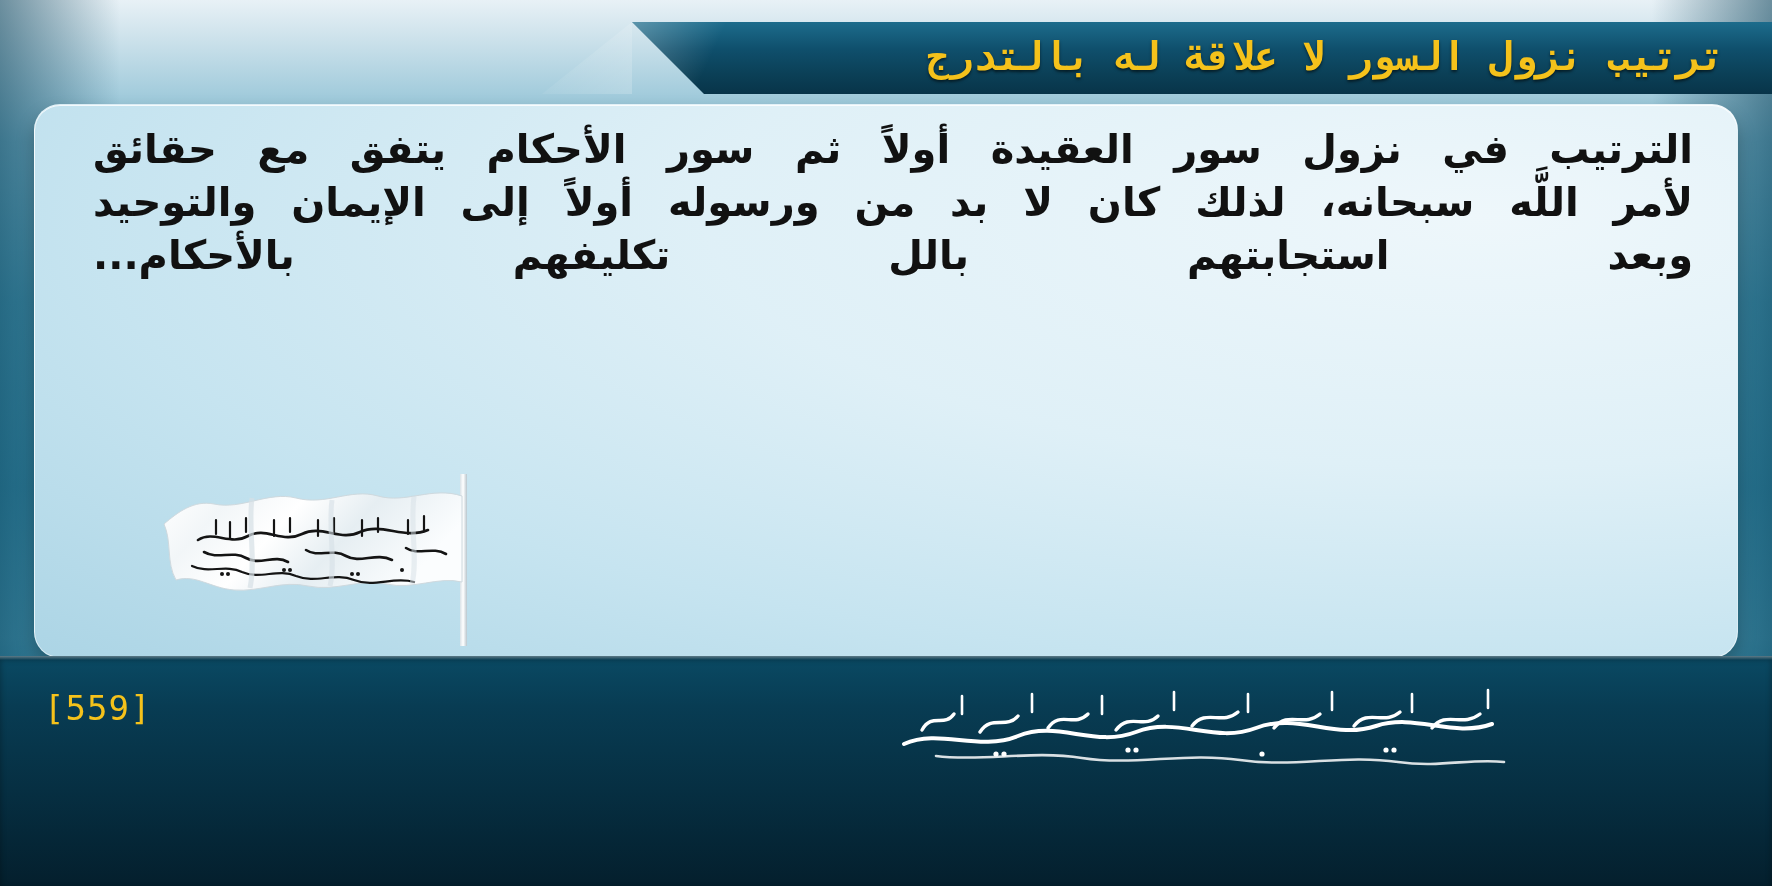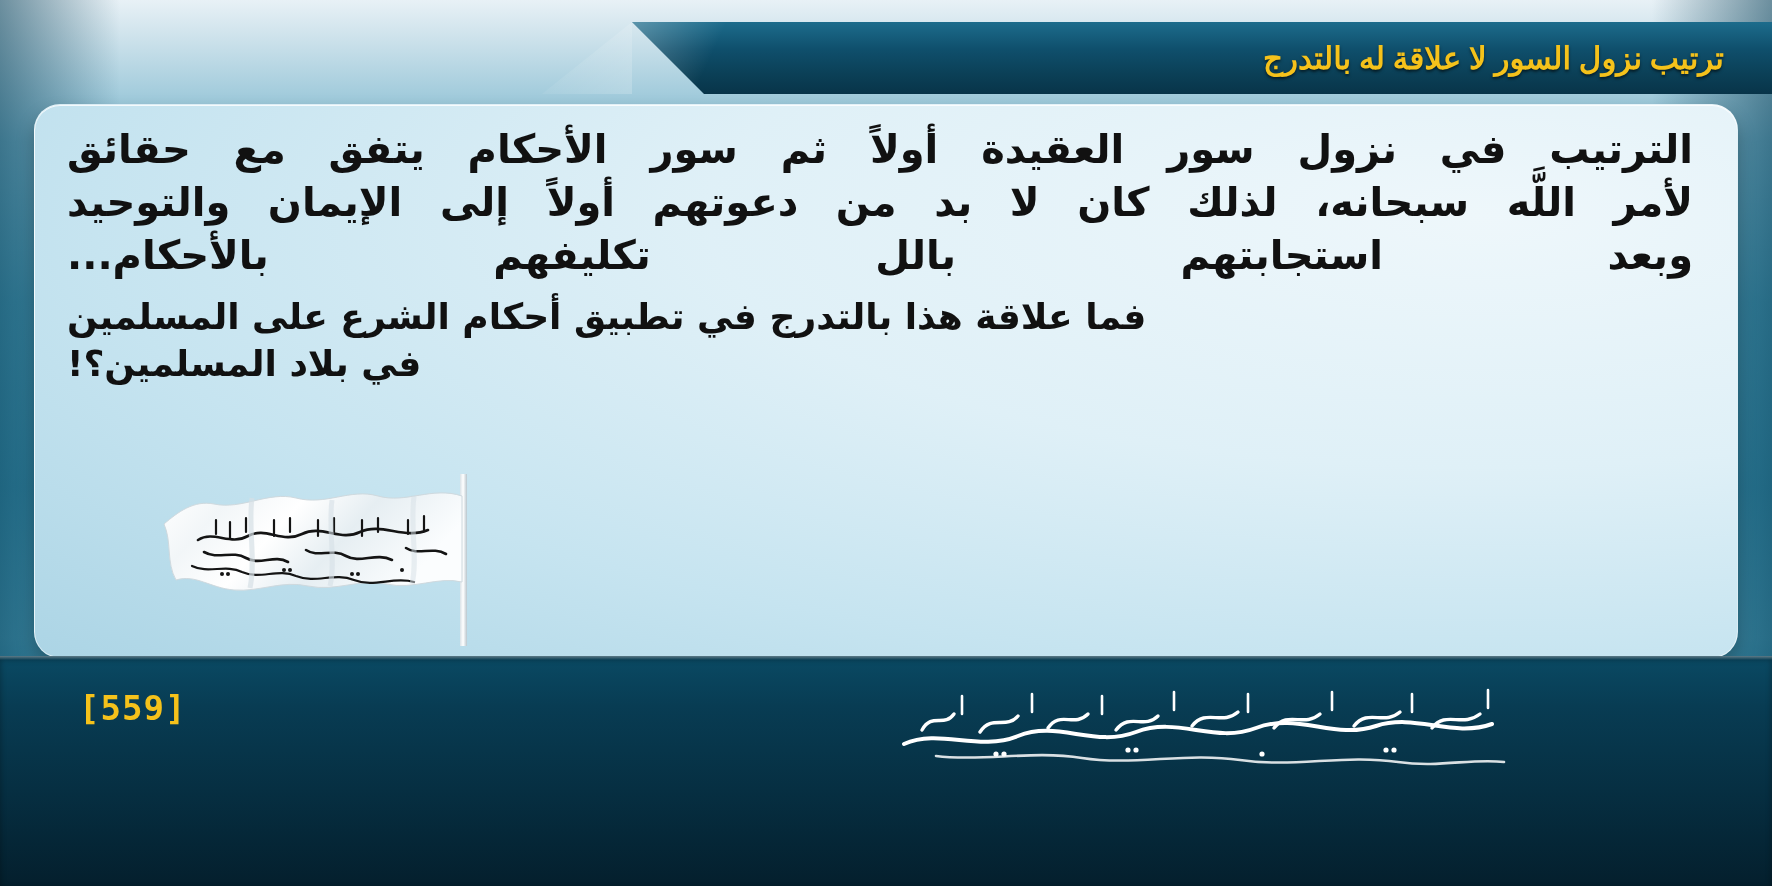--- a/index.html
+++ b/index.html
@@ -30,23 +30,23 @@
     padding-right:48px;box-sizing:border-box;
     
     clip-path:polygon(0 0,100% 0,100% 100%,72px 100%);
   }
   .header-banner::after{
     content:"";position:absolute;left:0;top:0;height:100%;width:120px;
     background:linear-gradient(115deg,rgba(255,255,255,.28),rgba(255,255,255,0) 62%);
     pointer-events:none;
   }
   .header-title{
-    color:#f5c21b;font-size:31px;font-weight:bold;letter-spacing:.5px;
+    color:#f5c21b;font-size:39px;font-weight:bold;letter-spacing:.5px;
     white-space:nowrap;text-shadow:0 2px 3px rgba(0,0,0,.55);
-    font-family:Liberation Serif, serif;
+    font-family:Liberation Mono, monospace;
   }
   
   .banner-tail{
     position:absolute;top:22px;right:1140px;height:72px;width:90px;
     background:linear-gradient(120deg,rgba(255,255,255,0) 0%,rgba(255,255,255,.35) 100%);
     clip-path:polygon(100% 0,100% 100%,0 100%);
     opacity:.55;pointer-events:none;
   }
 
   
@@ -56,21 +56,21 @@
     background:
       radial-gradient(120% 120% at 85% 20%,#eef7fb 0%,#dff0f7 38%,#c6e4f0 68%,#a9d3e4 100%);
     box-shadow:
       0 10px 18px rgba(0,0,0,.28),
       inset 0 1px 0 rgba(255,255,255,.8);
     border:1px solid rgba(255,255,255,.55);
     overflow:hidden;
   }
   .card-body{
     position:absolute;inset:0;
-    padding:18px 44px 10px 32px;box-sizing:border-box;
+    padding:18px 44px 10px 58px;box-sizing:border-box;
     display:flex;flex-direction:column;justify-content:flex-start;
   }
   .para-main{
     direction:rtl;text-align:justify;text-align-last:justify;
     color:#111;font-weight:bold;font-size:40px;line-height:1.33;
     margin:0;
   }
   .para-main .line{display:block;white-space:nowrap;}
   .para-q{
     direction:rtl;text-align:left;
@@ -91,23 +91,22 @@
     position:absolute;left:0;right:0;bottom:0;height:230px;
     background:linear-gradient(180deg,#0a4a64 0%,#083c53 22%,#062f42 58%,#041f2d 100%);
     box-shadow:inset 0 3px 6px rgba(0,0,0,.35);
   }
   .footer-topline{
     position:absolute;left:0;right:0;top:0;height:4px;
     background:linear-gradient(180deg,rgba(255,255,255,.35),rgba(255,255,255,0));
   }
   .page-number{
     position:absolute;left:44px;top:32px;
-    color:#f5c21b;font-size:34px;font-weight:bold;letter-spacing:1px;
+    color:#f5c21b;font-size:34px;font-weight:normal;letter-spacing:1px;
     font-family:"DejaVu Sans Mono","Liberation Mono",monospace;
-    margin-left:35px;
   }
   .signature{
     position:absolute;right:240px;top:14px;width:640px;height:110px;
   }
   .signature svg{display:block;width:100%;height:100%;}
 </style>
 </head>
 <body>
 
 <div id="poster">
@@ -118,28 +117,24 @@
   <div class="banner-tail"></div>
   <div class="header-banner">
     <span class="header-title">ترتيب نزول السور لا علاقة له بالتدرج</span>
   </div>
 
   <div class="content-card">
     <div class="card-body">
 
       <p class="para-main">
         <span class="line">الترتيب في نزول سور العقيدة أولاً ثم سور الأحكام يتفق مع حقائق</span>
-        <span class="line">لأمر اللَّه سبحانه، لذلك كان لا بد من دعوتهم أولاً إلى الإيمان والتوحيد</span>
+        <span class="line">لأمر اللَّه سبحانه، لذلك كان لا بد من ورسوله أولاً إلى الإيمان والتوحيد</span>
         <span class="line">وبعد استجابتهم بالل تكليفهم بالأحكام...</span>
       </p>
 
-      <p class="para-q">
-        <span class="line">فما علاقة هذا بالتدرج في تطبيق أحكام الشرع على المسلمين</span>
-        <span class="line">في بلاد المسلمين؟!</span>
-      </p>
 
     </div>
   </div>
 
   <div class="flag-wrap">
     <svg viewBox="0 0 330 180" xmlns="http://www.w3.org/2000/svg" aria-hidden="true">
       <defs>
         <linearGradient id="clothShade" x1="0" y1="0" x2="1" y2="0.3">
           <stop offset="0%" stop-color="#ffffff"></stop>
           <stop offset="22%" stop-color="#f2f6f8"></stop>

